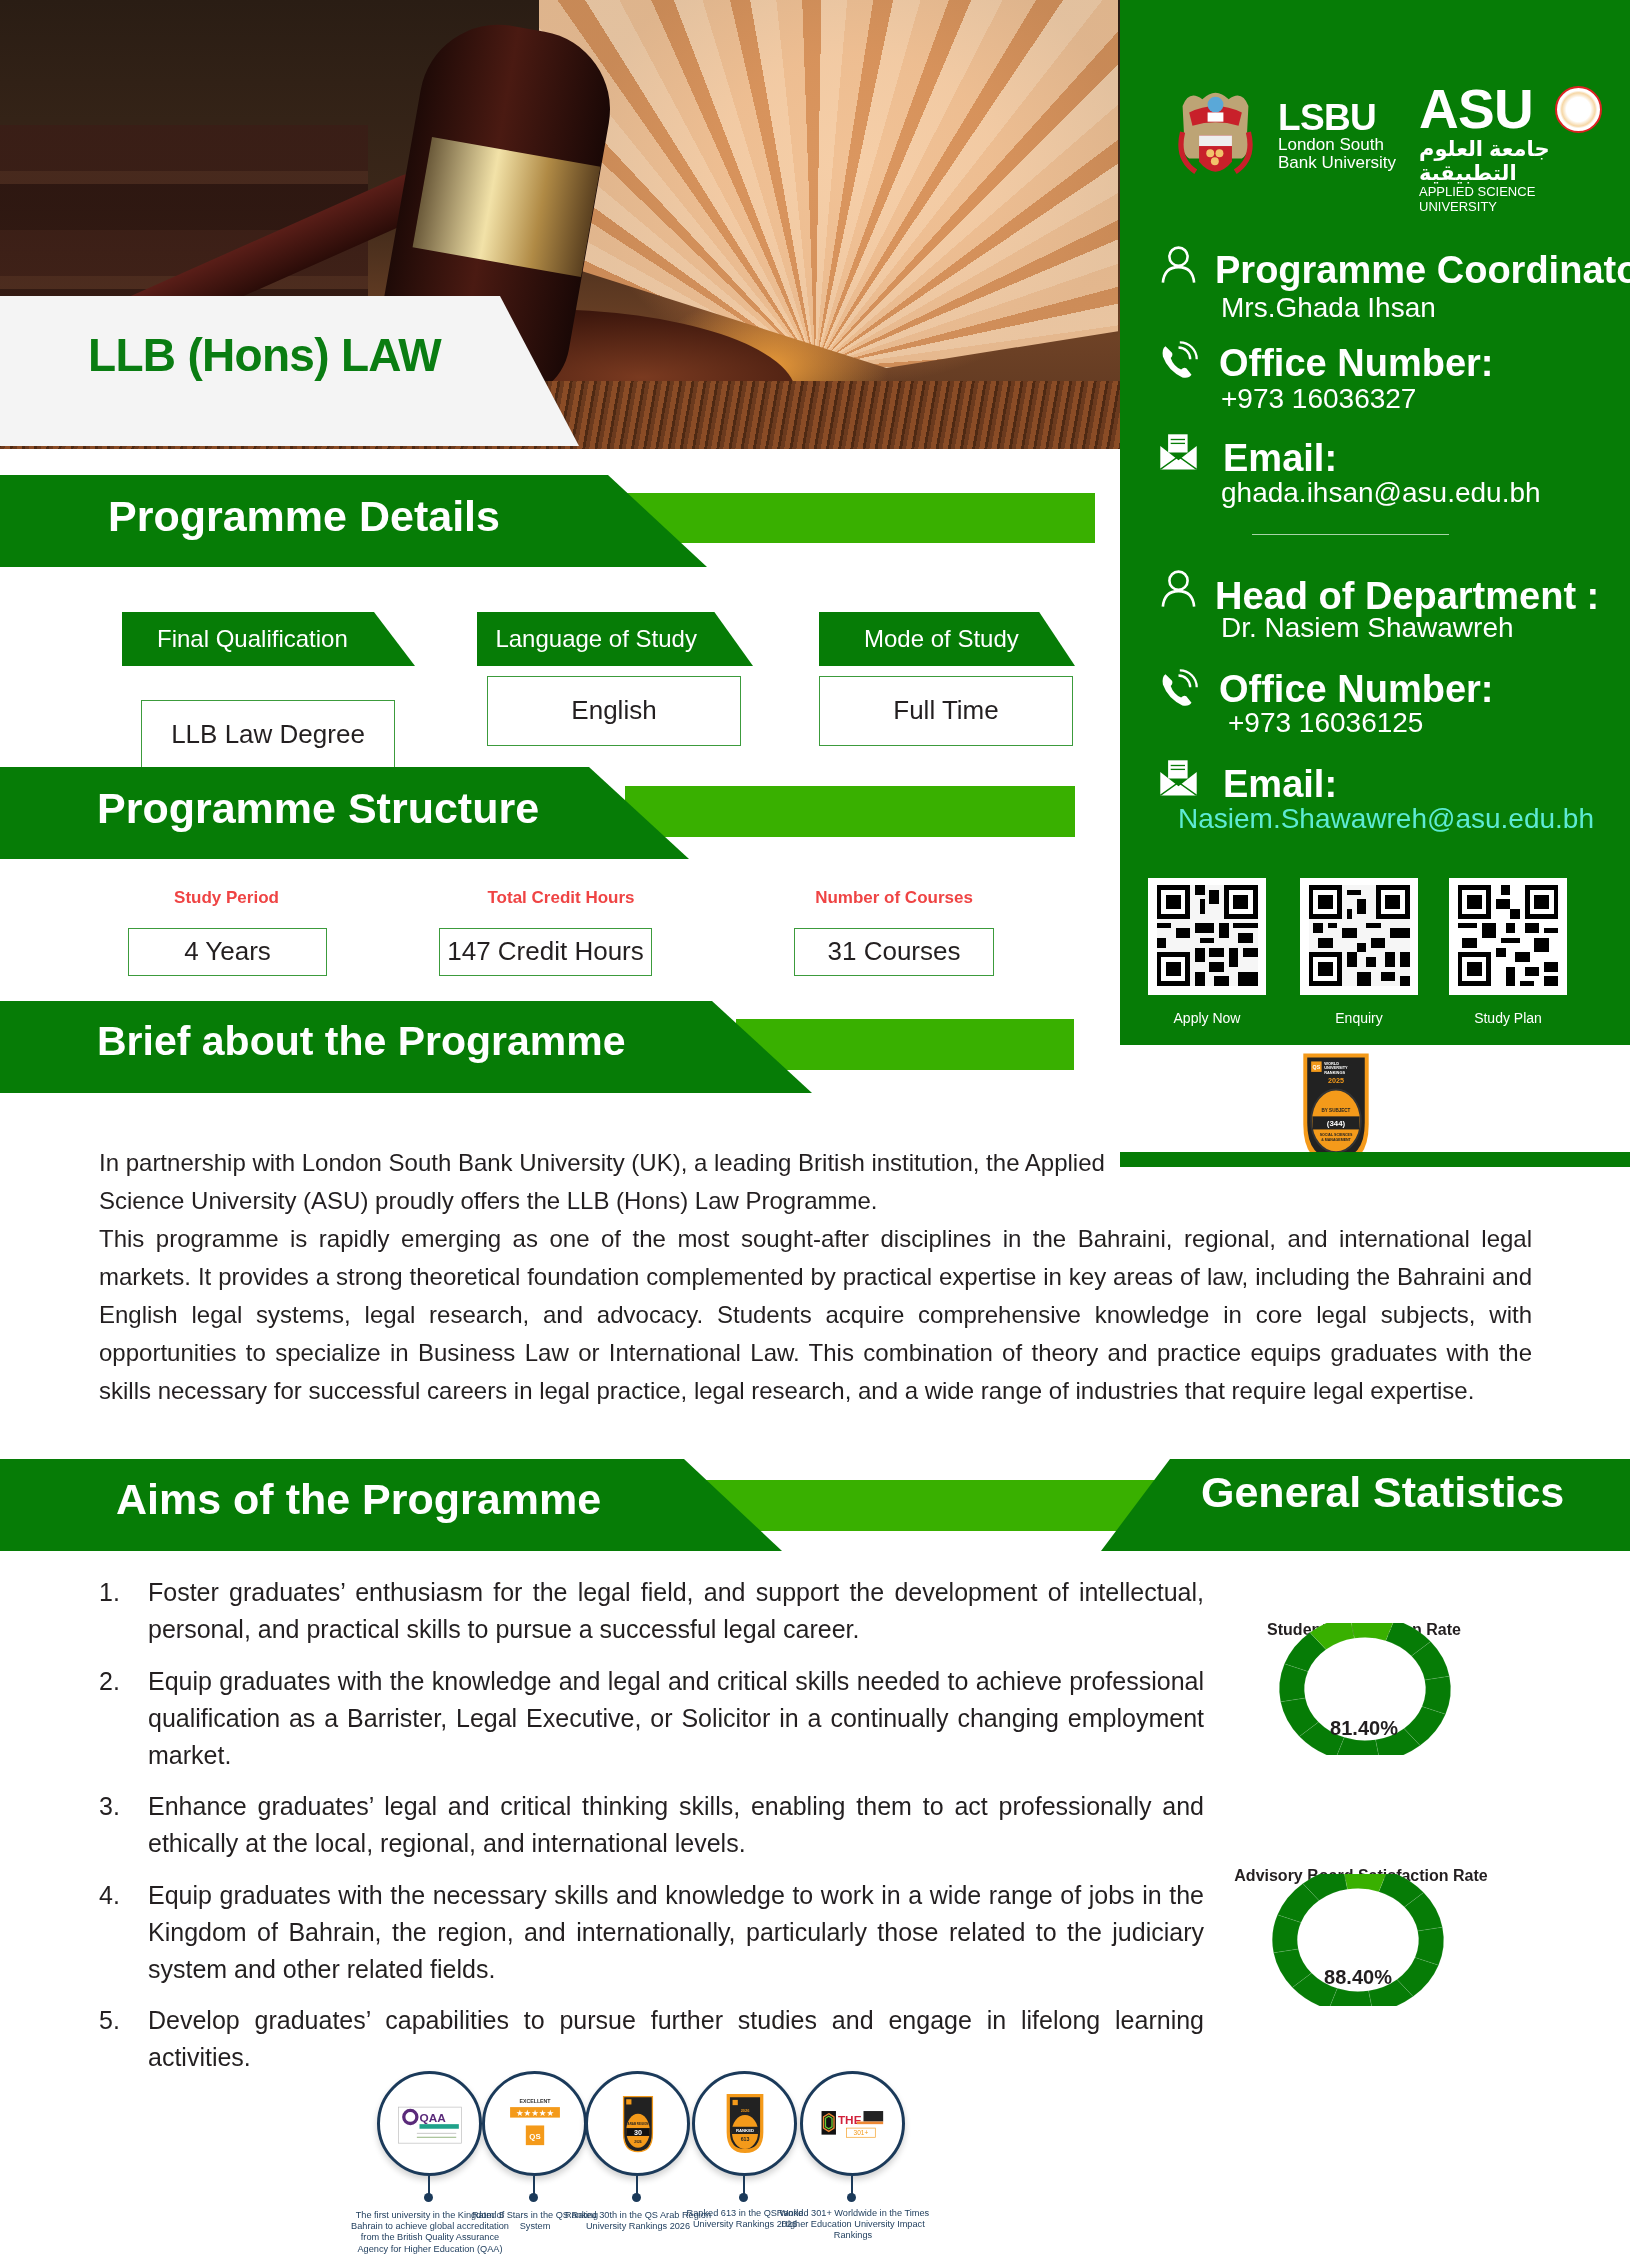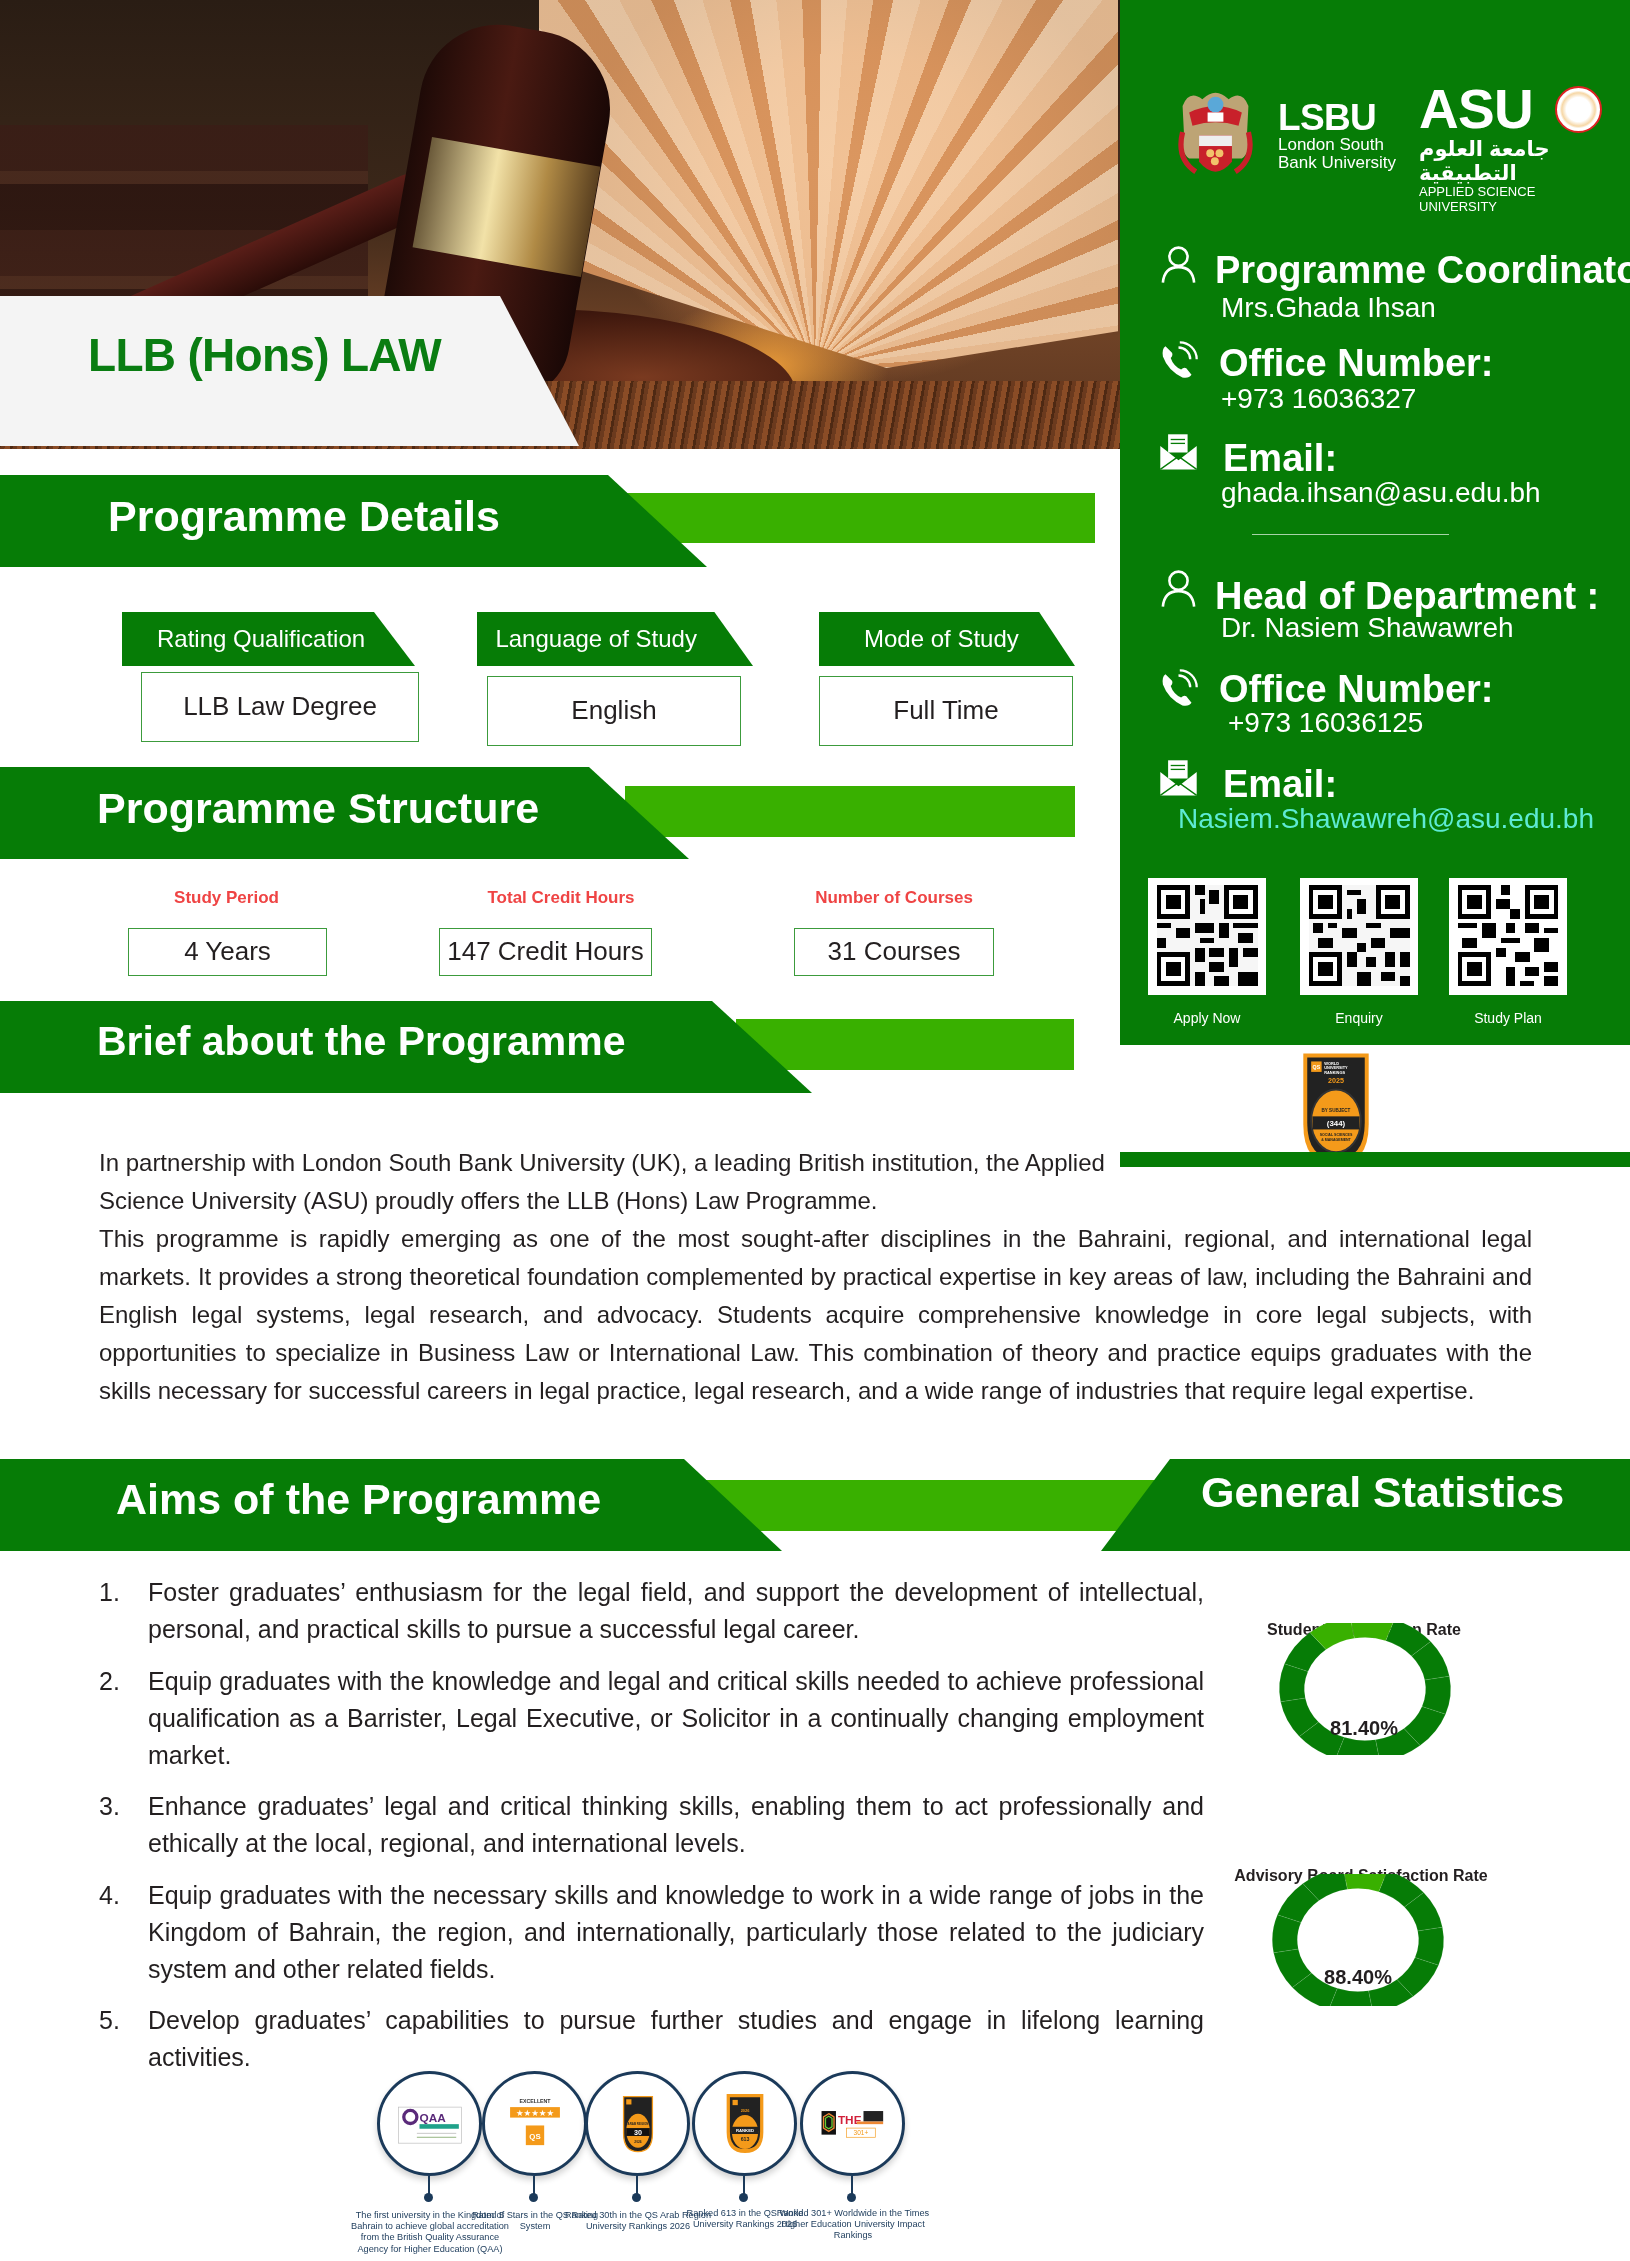--- a/index.html
+++ b/index.html
@@ -295,23 +295,23 @@
   <text x="52" y="128" font-size="5.5" font-weight="700" fill="#222" text-anchor="middle" font-family="Liberation Sans, sans-serif">SOCIAL SCIENCES</text>
   <text x="52" y="135" font-size="5.5" font-weight="700" fill="#222" text-anchor="middle" font-family="Liberation Sans, sans-serif">&amp; MANAGEMENT</text>
 </svg>
 <div class="green-rule"></div>
 
 <div class="sec-light" style="left:612px;top:493px;width:483px;height:50px"></div>
 <div class="sec-dark" style="left:0;top:475px;width:707px;height:92px;clip-path:polygon(0 0,608px 0,707px 100%,0 100%)"></div>
 <span class="sec-title" style="left:108px;top:492px;font-size:43px">Programme Details</span>
 
 <div class="tag" style="left:122px;top:612px;width:293px">
-  <span style="left:35px">Rating Qualification</span>
-</div>
-<div class="vbox" style="left:141px;top:672px;width:278px">LLB Law Degree</div>
+  <span style="left:35px">Final Qualification</span>
+</div>
+<div class="vbox" style="left:141px;top:700px;width:254px">LLB Law Degree</div>
 
 <div class="tag" style="left:477px;top:612px;width:276px">
   <span style="left:18.4px">Language of Study</span>
 </div>
 <div class="vbox" style="left:487px;top:676px;width:254px">English</div>
 
 <div class="tag" style="left:819px;top:612px;width:256px">
   <span style="left:45px">Mode of Study</span>
 </div>
 <div class="vbox" style="left:819px;top:676px;width:254px">Full Time</div>

